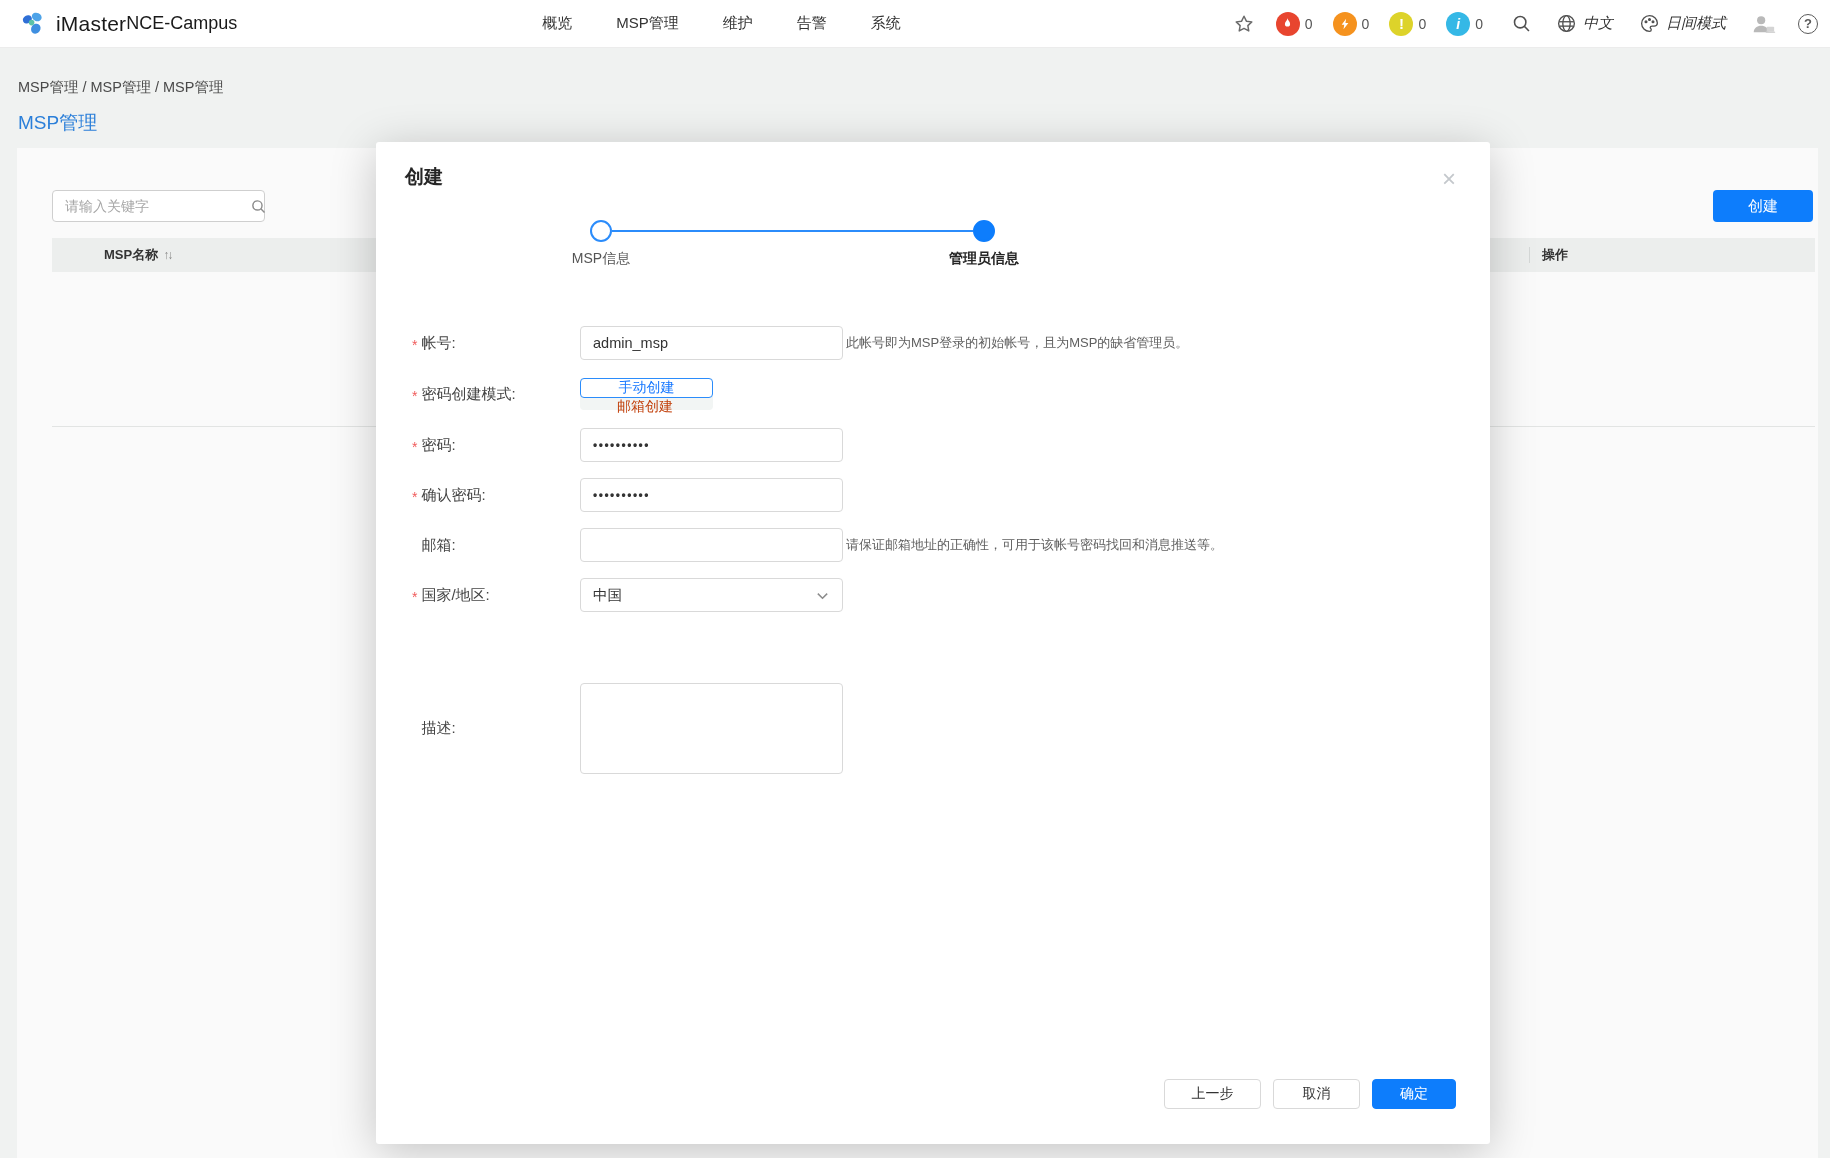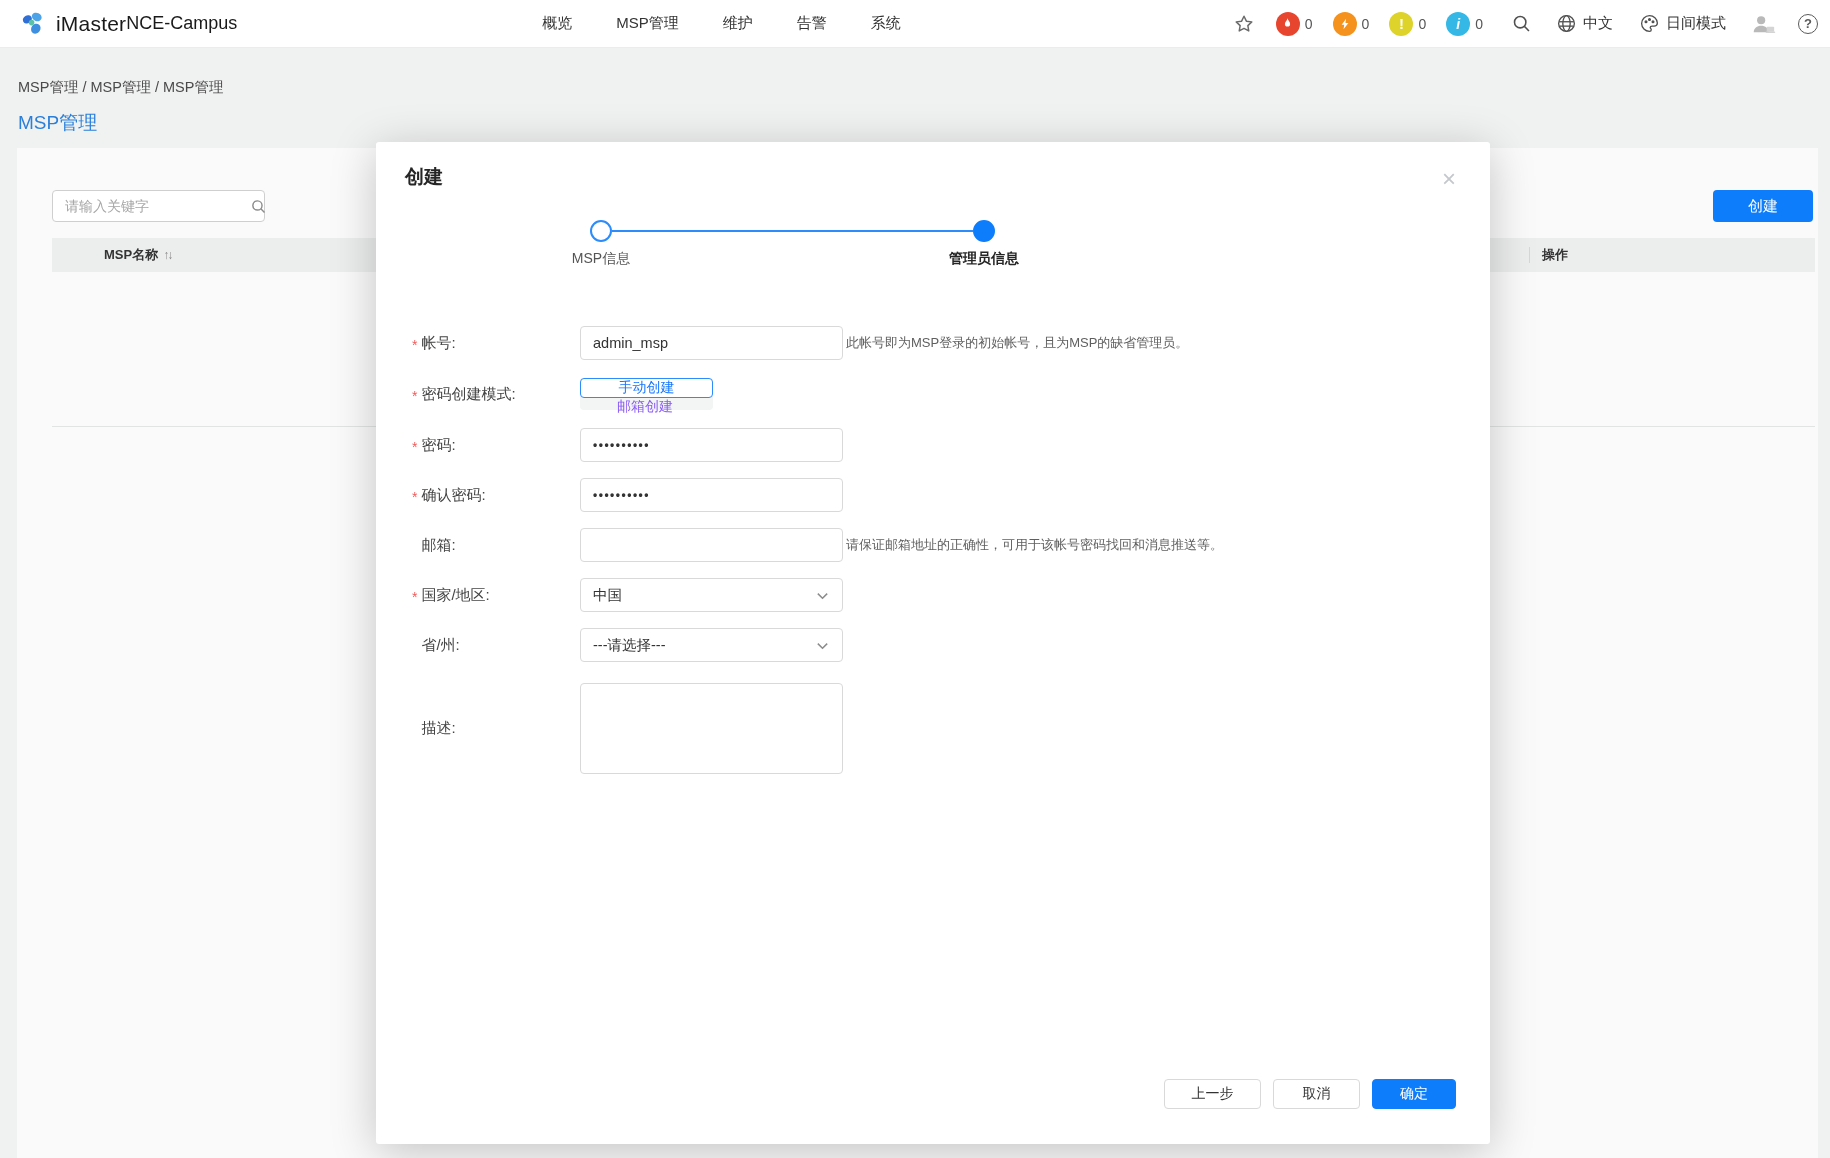--- a/index.html
+++ b/index.html
@@ -20,21 +20,21 @@
   .icon-btn { display:flex; align-items:center; cursor:pointer; padding:0 11px; color:#4f4f4f; }
   .alarm { display:flex; align-items:center; gap:5px; padding:0 10px; cursor:pointer; }
   .alarm-circle { width:24px; height:24px; border-radius:50%; display:flex; align-items:center;
                   justify-content:center; color:#fff; font-weight:bold; }
   .alarm-critical { background:#e8452f; }
   .alarm-major { background:#f5921e; }
   .alarm-minor { background:#ddd32a; }
   .alarm-info { background:#35b8e6; }
   .alarm-count { font-size:14px; color:#555; }
   .iconlabel { display:flex; align-items:center; gap:6px; padding:0 13px; cursor:pointer; }
-  .iconlabel span.txt { font-size:15px; color:#333; white-space:nowrap; }
+  .iconlabel span.txt { font-size:15px; color:#333; white-space:nowrap;font-style:italic; }
   .glyph-circle { width:20px; height:20px; border:1.5px solid #5a5a5a; border-radius:50%;
                   display:flex; align-items:center; justify-content:center; font-size:13px;
                   color:#5a5a5a; font-weight:bold; }
 
   
   .crumb-band { position:absolute; top:48px; left:0; width:1830px; height:100px; background:#f0f2f1; }
   .breadcrumb { position:absolute; top:30px; left:18px; font-size:14.5px; color:#4a4a4a; cursor:pointer; }
   .page-title { position:absolute; top:62px; left:18px; font-size:19px; color:#2b7fd9; }
 
   
@@ -79,21 +79,21 @@
   .req { color:#f05a5a; margin-right:4px; font-size:14px; margin-top:3px; }
   .req.hidden { visibility:hidden; }
   .f-input { width:263px; height:34px; border:1px solid #d9d9d9; border-radius:4px; background:#fff;
              font-size:14.5px; color:#333; padding:0 12px; outline:none; font-family:inherit; }
   .f-input.pwd { font-size:12px; letter-spacing:1.5px; font-weight:bold; }
   .fhint { font-size:13px; color:#5f5f5f; margin-left:3px; white-space:nowrap; }
   .toggle-group { display:flex; height:32px; background:#f2f5f4; border-radius:4px;flex-direction:column; }
   .toggle-opt { width:133px; display:flex; align-items:center; justify-content:center; font-size:14px;
                 cursor:pointer; }
   .toggle-opt.sel { background:#fff; border:1px solid #2b8cfb; border-radius:4px; color:#1677ff; }
-  .toggle-opt.unsel { color:#8b5cf6; width:130px; }
+  .toggle-opt.unsel { color:#c2410c; width:130px; }
   .f-select { width:263px; height:34px; border:1px solid #d9d9d9; border-radius:4px; background:#fff;
               font-size:14.5px; color:#333; padding:0 12px; display:flex; align-items:center;
               cursor:pointer; }
   .f-select .chev { margin-left:auto; display:flex; }
   .f-textarea { width:263px; height:91px; border:1px solid #d9d9d9; border-radius:4px; background:#fff;
                 resize:none; outline:none; font-family:inherit; font-size:14.5px; padding:8px 12px; }
   .row-desc { align-items:center; }
 
   
   .modal-foot { position:absolute; right:34px; bottom:35px; display:flex; gap:12px; }
@@ -298,34 +298,20 @@
       <span class="f-select">
         <span>中国</span>
         <span class="chev">
           <svg width="15" height="15" viewBox="0 0 16 16" fill="none" stroke="#8c8c8c" stroke-width="1.6">
             <polyline points="3,6 8,11 13,6"></polyline>
           </svg>
         </span>
       </span>
     </div>
 
-    <div class="frow" style="top:486px;">
-      <span class="flabel">
-        <span class="req hidden">*</span>
-        <span>省/州:</span>
-      </span>
-      <span class="f-select">
-        <span>---请选择---</span>
-        <span class="chev">
-          <svg width="15" height="15" viewBox="0 0 16 16" fill="none" stroke="#8c8c8c" stroke-width="1.6">
-            <polyline points="3,6 8,11 13,6"></polyline>
-          </svg>
-        </span>
-      </span>
-    </div>
 
     <div class="frow row-desc" style="top:541px;">
       <span class="flabel">
         <span class="req hidden">*</span>
         <span>描述:</span>
       </span>
       <textarea class="f-textarea" style=""></textarea>
     </div>
 
     <div class="modal-foot">

